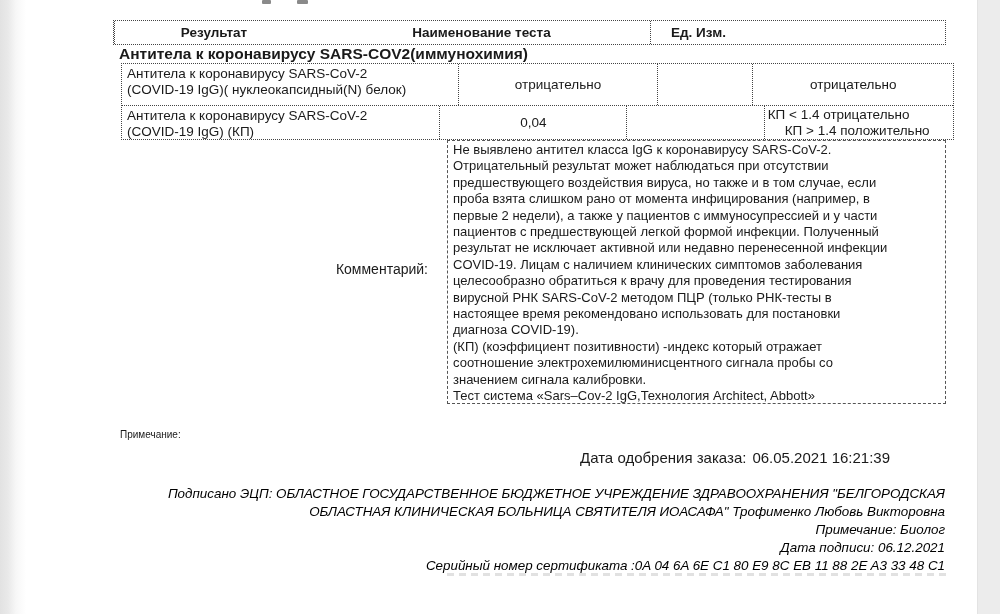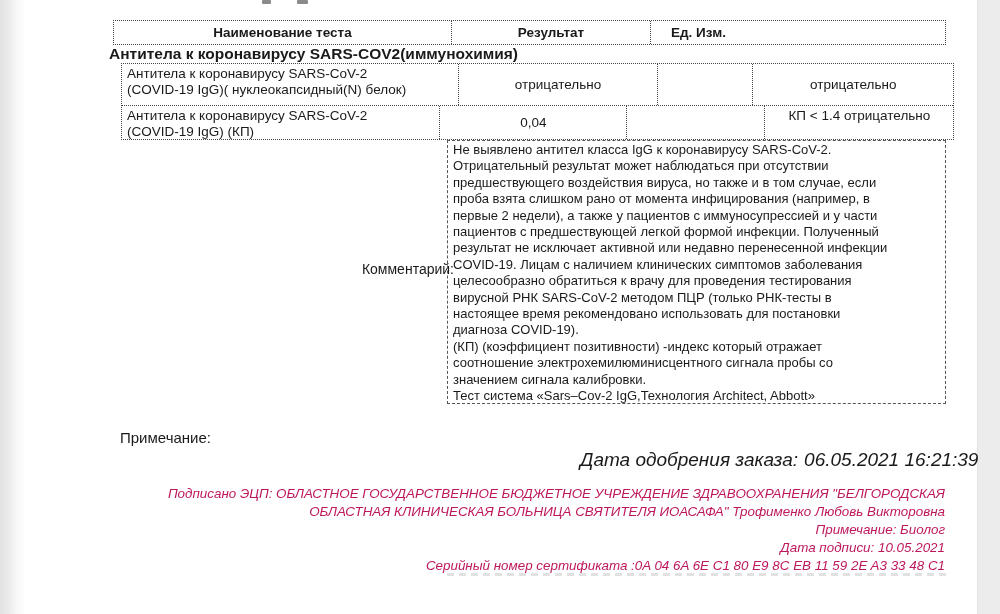--- a/index.html
+++ b/index.html
@@ -18,78 +18,79 @@
   .tbl-body{position:absolute;left:121px;top:63px;width:833px;height:77px;
             border:1px dotted #444;box-sizing:border-box;}
   .trow{display:flex;box-sizing:border-box;}
   .trow .cell{box-sizing:border-box;font-size:13.5px;}
   .c1{width:337px;}
   .c2{width:199px;border-left:1px dotted #444;}
   .c3{width:96px;border-left:1px dotted #444;}
   .c4{width:201px;border-left:1px dotted #444;}
   .name-cell{padding:2px 4px 2px 5px;line-height:16px;white-space:pre-line;}
   .mid{display:flex;align-items:center;justify-content:center;text-align:center;}
-  .ref-lines{display:flex;flex-direction:row;justify-content:center;padding:2px 2px 2px 3px;line-height:16px;margin-left:47px;}
+  .ref-lines{display:flex;flex-direction:column;justify-content:center;padding:2px 2px 2px 3px;line-height:16px;margin-left:47px;}
   .ref-lines .l2{padding-left:17px;}
 
-  .section-title{position:absolute;left:103px;top:45px;width:833px;font-weight:bold;
+  .section-title{position:absolute;left:113px;top:45px;width:833px;font-weight:bold;
                  font-size:15.5px;padding-left:6px;box-sizing:border-box;}
 
   
-  .comment-label{position:absolute;left:124px;top:261px;width:330px;text-align:right;font-size:14px;}
+  .comment-label{position:absolute;left:98px;top:261px;width:330px;text-align:right;font-size:14px;}
   .comment-box{position:absolute;left:447px;top:140px;width:499px;height:264px;
                border:1px dashed #555;box-sizing:border-box;}
   .comment-text{padding:1px 4px 12px 5px;font-size:13px;line-height:16.4px;white-space:pre-line;}
 
   
-  .note-label{position:absolute;left:120px;top:429px;font-size:15px;}
-  .approval{position:absolute;left:580px;top:449px;font-size:19px;font-style:italic;}
+  .note-label{position:absolute;left:120px;top:429px;font-size:10px;}
+  .approval{position:absolute;left:580px;top:449px;font-size:15px;}
   .approval .val{padding-left:6px;}
 
   
   .sig-block{position:absolute;right:55px;top:485px;width:830px;text-align:right;
-             font-style:italic;font-size:13.4px;line-height:18px;color:#be185d;}
+             font-style:italic;font-size:13.4px;line-height:18px;color:#000000;}
   .sig-org{white-space:pre-line;}
   .ghost-line{position:absolute;left:447px;top:573px;width:500px;height:3px;opacity:.55;
               background:repeating-linear-gradient(to right,#c9c9c9 0 7px,transparent 7px 12px);}
 </style>
 </head>
 <body>
 
 <div class="screen">
 
   <div class="edge-left"></div>
   <div class="edge-right"></div>
 
   <div class="frag" style="left:262px;top:0;width:9px;height:4px;"></div>
   <div class="frag" style="left:297px;top:0;width:11px;height:4px;"></div>
 
   <div class="tbl-header">
+    <div class="cell c2">Результат</div>
     <div class="cell c1">Наименование теста</div>
-    <div class="cell c2">Результат</div>
     <div class="cell c3">Ед. Изм.</div>
   </div>
 
   <div class="section-title">Антитела к коронавирусу SARS-COV2(иммунохимия)</div>
 
   <div class="tbl-body">
     <div class="trow" style="height:42px;border-bottom:1px dotted #444;">
       <div class="cell c1 name-cell">Антитела к коронавирусу SARS-CoV-2
 (COVID-19 IgG)( нуклеокапсидный(N) белок)</div>
       <div class="cell c2 mid">отрицательно</div>
       <div class="cell c3 mid"></div>
       <div class="cell c4 mid">отрицательно</div>
     </div>
     <div class="trow" style="height:33px;">
       <div class="cell c1 name-cell">Антитела к коронавирусу SARS-CoV-2
 (COVID-19 IgG) (КП)</div>
       <div class="cell c2 mid">0,04</div>
       <div class="cell c3 mid"></div>
       <div class="cell c4 ref-lines">
         <div class="l1">КП &lt; 1.4 отрицательно</div>
+        <div class="l2">КП &gt; 1.4 положительно</div>
       </div>
     </div>
   </div>
 
   <div class="comment-label">Комментарий:</div>
   <div class="comment-box">
     <div class="comment-text">Не выявлено антител класса IgG к коронавирусу SARS-CoV-2.
 Отрицательный результат может наблюдаться при отсутствии
 предшествующего воздействия вируса, но также и в том случае, если
 проба взята слишком рано от момента инфицирования (например, в
@@ -109,19 +110,19 @@
 
   <div class="note-label">Примечание:</div>
   <div class="approval">
     <span>Дата одобрения заказа:</span><span class="val">06.05.2021 16:21:39</span>
   </div>
 
   <div class="sig-block">
     <div class="sig-org">Подписано ЭЦП: ОБЛАСТНОЕ ГОСУДАРСТВЕННОЕ БЮДЖЕТНОЕ УЧРЕЖДЕНИЕ ЗДРАВООХРАНЕНИЯ "БЕЛГОРОДСКАЯ
 ОБЛАСТНАЯ КЛИНИЧЕСКАЯ БОЛЬНИЦА СВЯТИТЕЛЯ ИОАСАФА"  Трофименко Любовь Викторовна</div>
     <div>Примечание: Биолог</div>
-    <div>Дата подписи: 10.05.2021</div>
-    <div>Серийный номер сертификата :0A 04 6A 6E C1 80 E9 8C EB 11 59 2E A3 33 48 C1</div>
+    <div>Дата подписи: 06.12.2021</div>
+    <div>Серийный номер сертификата :0A 04 6A 6E C1 80 E9 8C EB 11 88 2E A3 33 48 C1</div>
   </div>
 
   <div class="ghost-line"></div>
 
 </div>
 
 </body></html>

